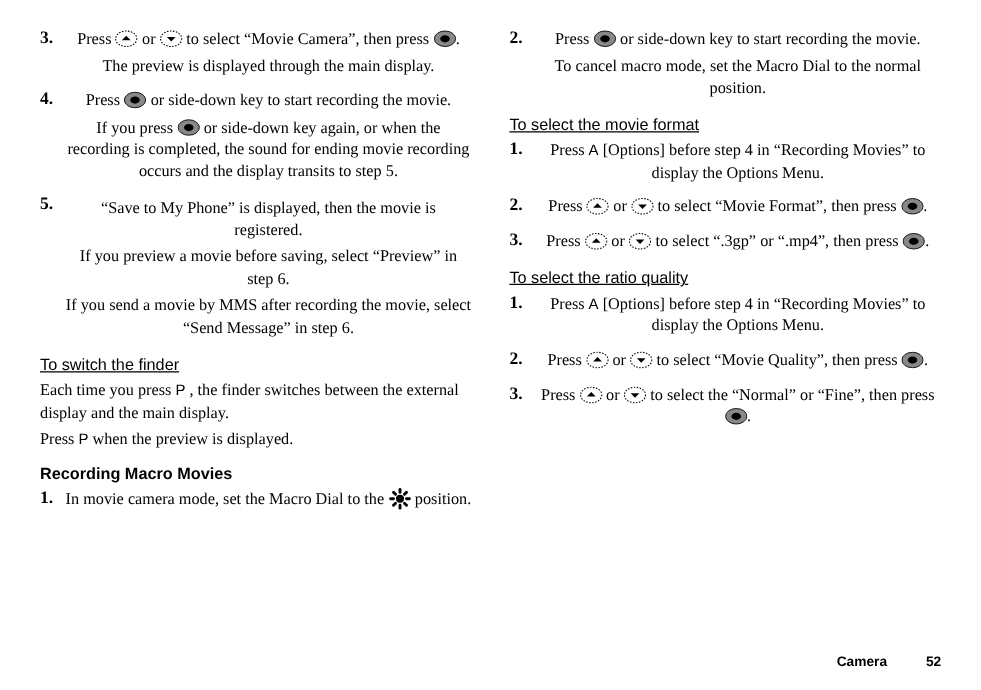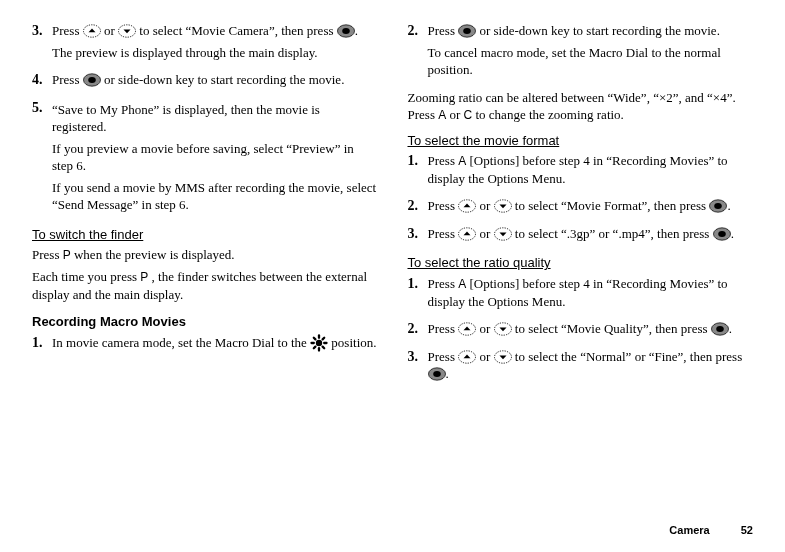--- a/index.html
+++ b/index.html
@@ -33,20 +33,21 @@
     font-size: 14px;
     min-width: 20px;
     flex-shrink: 0;
     padding-right: 2px;
   }
   .step-body {
     flex: 1;
   }
   .step-body p {
     margin-bottom: 4px;
+    text-align: center;
   }
   .step-body p.indent-sub {
     margin-top: 2px;
   }
   h3.minor {
     font-family: Arial, Helvetica, sans-serif;
     font-weight: normal;
     font-size: 13px;
     margin-top: 8px;
     margin-bottom: 3px;
@@ -146,41 +147,48 @@
       <li>
         <span class="step-num">4.</span>
         <div class="step-body">
           <p>
             <span>Press </span>
             <svg class="kicon" width="18" height="14">
                 <use href="#ic-center"></use>
               </svg>
             <span> or side-down key to start recording the movie.</span>
           </p>
+          <p>
+            <span>If you press </span>
+            <svg class="kicon" width="18" height="14">
+                <use href="#ic-center"></use>
+              </svg>
+            <span> or side-down key again, or when the recording is completed, the sound for ending movie recording occurs and the display transits to step 5.</span>
+          </p>
         </div>
       </li>
       <li>
         <span class="step-num">5.</span>
         <div class="step-body">
           <p class="indent-sub">“Save to My Phone” is displayed, then the movie is registered.</p>
           <p>If you preview a movie before saving, select “Preview” in step 6.</p>
           <p>If you send a movie by MMS after recording the movie, select “Send Message” in step 6.</p>
         </div>
       </li>
     </ol>
 
     <h3 class="minor">To switch the finder</h3>
+    <p class="body">
+      <span>Each time you press </span><span class="letterkey">P</span>
+      <span>, the finder switches between the external display and the main display.</span>
+    </p>
     <p class="body">
       <span>Press </span><span class="letterkey">P</span>
       <span> when the preview is displayed.</span>
     </p>
-    <p class="body">
-      <span>Each time you press </span><span class="letterkey">P</span>
-      <span>, the finder switches between the external display and the main display.</span>
-    </p>
 
     <h3 class="bold">Recording Macro Movies</h3>
     <ol class="steps">
       <li>
         <span class="step-num">1.</span>
         <div class="step-body">
           <p>
             <span>In movie camera mode, set the Macro Dial to the </span>
             <svg class="kicon" width="18" height="18">
                 <use href="#ic-macro"></use>
@@ -202,25 +210,20 @@
             <svg class="kicon" width="18" height="14">
                 <use href="#ic-center"></use>
               </svg>
             <span> or side-down key to start recording the movie.</span>
           </p>
           <p class="indent-sub">To cancel macro mode, set the Macro Dial to the normal position.</p>
         </div>
       </li>
     </ol>
 
-    <p class="body">
-      <span>Zooming ratio can be altered between “Wide”, “×2”, and “×4”. Press </span><span class="letterkey">A</span>
-      <span> or </span><span class="letterkey">C</span>
-      <span> to change the zooming ratio.</span>
-    </p>
 
     <h3 class="minor">To select the movie format</h3>
     <ol class="steps">
       <li>
         <span class="step-num">1.</span>
         <div class="step-body">
           <p>
             <span>Press </span><span class="letterkey">A</span>
             <span> [Options] before step 4 in “Recording Movies” to display the Options Menu.</span>
           </p>

